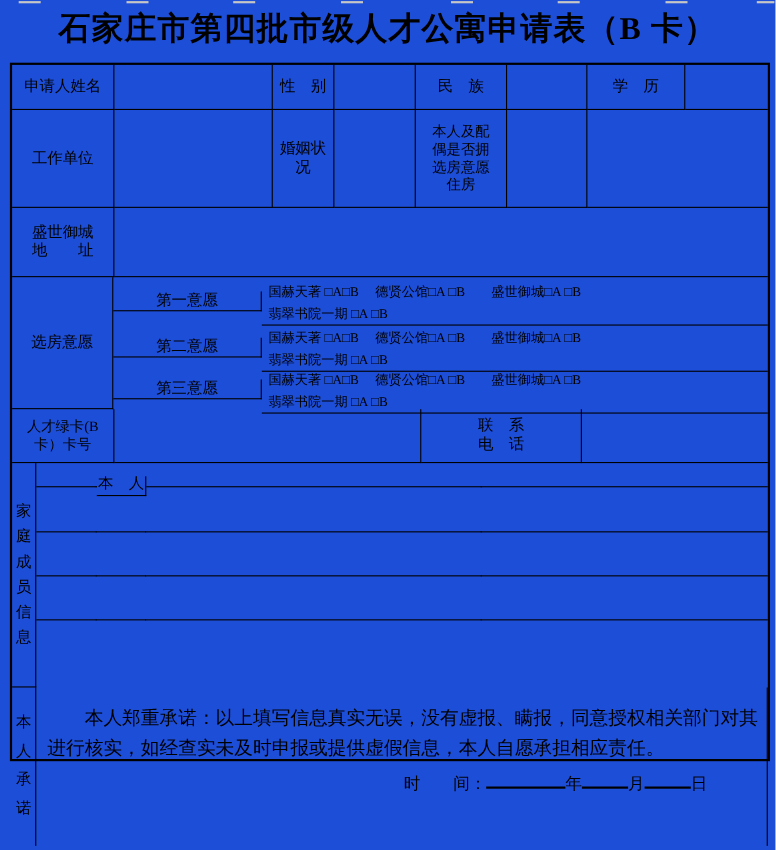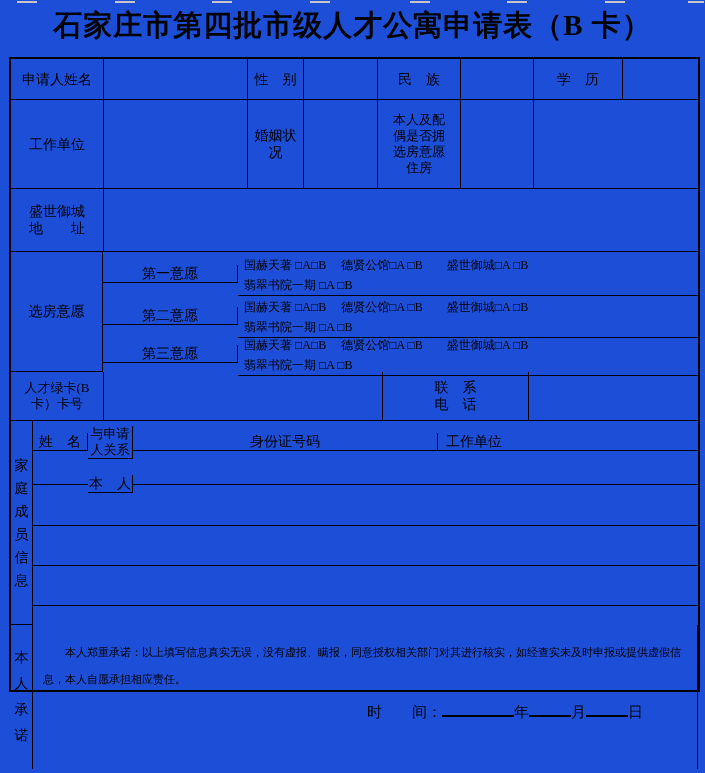--- a/index.html
+++ b/index.html
@@ -34,21 +34,21 @@
   .options {
     justify-content:flex-start; align-items:flex-start; text-align:left;
     padding:3px 2px 0 6px; font-size:12px; line-height:20px;
   }
   .left-pad { justify-content:flex-start; text-align:left; padding-left:8px; }
   .row-pledge .c { border-bottom:none; }
   .pledge-body {
     display:block; text-align:left; white-space:normal;
     padding:14px 8px 0 10px;
   }
-  .pledge-text { font-size:11px; line-height:27px; text-indent:2em; margin:0; }
+  .pledge-text { font-size:17px; line-height:27px; text-indent:2em; margin:0; }
   .sigline { text-align:right; padding-right:40px; margin-top:11px; font-size:15px; white-space:nowrap; }
   .sigline.timeline { padding-right:46px; margin-top:7px;font-family:Liberation Serif, serif; }
   .ul { display:inline-block; border-bottom:2px solid #000; height:15px; vertical-align:baseline; }
   .ul-sign { width:195px; }
   .ul-y { width:72px; }
   .ul-m { width:42px; }
   .ul-d { width:42px; }
 </style>
 </head>
 <body>
@@ -131,29 +131,22 @@
 
     <div class="sect" style="height:204px;">
       <div class="c vlabel" style="width:22px;">家
 庭
 成
 员
 信
 息</div>
       <div class="sect-body">
         <div class="subrow" style="height:42px;">
-          <div class="c" style="width:55px;">姓　名</div>
-          <div class="c small" style="width:45px;">与申请
-人关系</div>
-          <div class="c" style="width:305px;">身份证号码</div>
-          <div class="c left-pad" style="flex:1;">工作单位</div>
-        </div>
-        <div class="subrow" style="height:42px;">
           <div class="c" style="width:55px;"></div>
-          <div class="c" style="width:45px;">本　人</div>
+          <div class="c" style="width:45px;font-family:Liberation Mono, monospace;">本　人</div>
           <div class="c" style="width:305px;"></div>
           <div class="c" style="flex:1;"></div>
         </div>
         <div class="subrow" style="height:40px;">
           <div class="c" style="width:55px;"></div>
           <div class="c" style="width:45px;"></div>
           <div class="c" style="width:305px;"></div>
           <div class="c" style="flex:1;"></div>
         </div>
         <div class="subrow" style="height:40px;">

